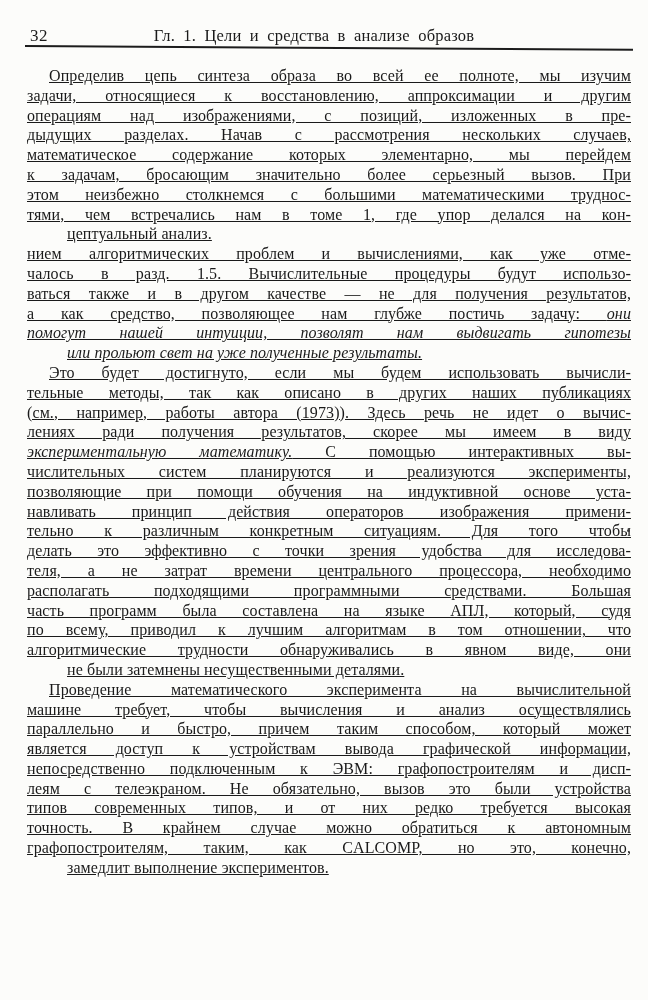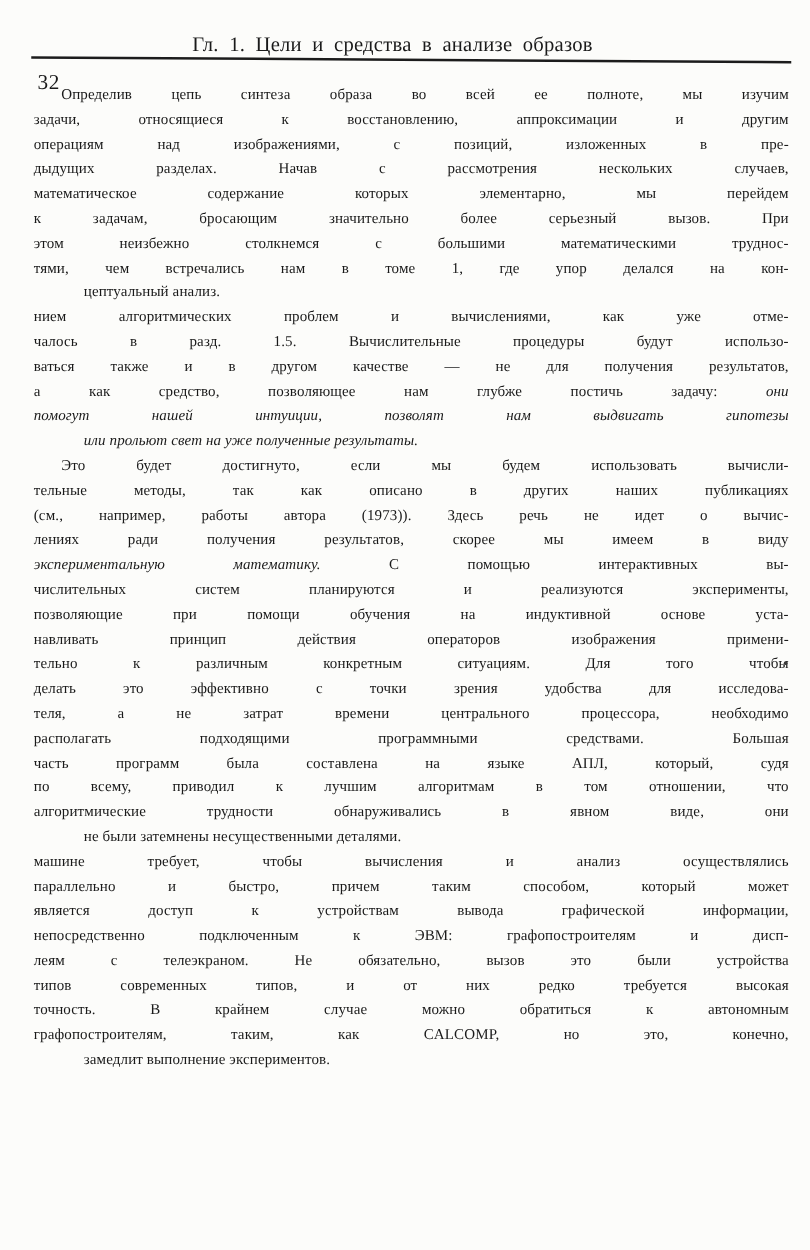--- a/index.html
+++ b/index.html
@@ -14,42 +14,43 @@
     background: #fcfcfa;
     color: #1a1a1a;
     overflow: hidden;
   }
   .page-header {
     position: absolute;
     top: 24px; left: 27px; width: 604px; height: 22px;
   }
   .page-number {
     position: absolute; left: 3px; top: 2px;
-    font-size: 17px; letter-spacing: 0.5px; margin-top: 30px;
+    font-size: 17px; letter-spacing: 0.5px;
   }
   .running-head {
     position: absolute; left: 0; right: 30px; top: 2px;
     text-align: center;
     font-size: 16.5px;
     word-spacing: 4px;
     letter-spacing: 0.2px;
   }
   .header-rule {
     position: absolute;
     top: 45px; left: 25px; width: 608px; height: 2px;
     background: #1c1c1c;
     transform: rotate(0.35deg);
     transform-origin: left center;
   }
   .text-block {
     position: absolute;
     top: 66px; left: 27px; width: 604px;
-    font-size: 12px;
+    font-size: 16px;
     line-height: 19.8px;
     letter-spacing: 0.1px;
+    text-decoration: underline;
   }
   .line {
     text-align: justify;
     text-align-last: justify;
     text-justify: inter-word;
   }
   .line.last { text-align-last: left; margin-left: 40px; }
   .line.indent { text-indent: 22px; }
   .it { font-style: italic; }
   .speck {
@@ -94,20 +95,21 @@
       <div class="line"><span>позволяющие при помощи обучения на индуктивной основе уста-</span></div>
       <div class="line"><span>навливать принцип действия операторов изображения примени-</span></div>
       <div class="line"><span>тельно к различным конкретным ситуациям. Для того чтобы</span></div>
       <div class="line"><span>делать это эффективно с точки зрения удобства для исследова-</span></div>
       <div class="line"><span>теля, а не затрат времени центрального процессора, необходимо</span></div>
       <div class="line"><span>располагать подходящими программными средствами. Большая</span></div>
       <div class="line"><span>часть программ была составлена на языке АПЛ, который, судя</span></div>
       <div class="line"><span>по всему, приводил к лучшим алгоритмам в том отношении, что</span></div>
       <div class="line"><span>алгоритмические трудности обнаруживались в явном виде, они</span></div>
       <div class="line last"><span>не были затемнены несущественными деталями.</span></div>
+      <div class="line indent"><span>Проведение математического эксперимента на вычислительной</span></div>
       <div class="line"><span>машине требует, чтобы вычисления и анализ осуществлялись</span></div>
       <div class="line"><span>параллельно и быстро, причем таким способом, который может</span></div>
       <div class="line"><span>является доступ к устройствам вывода графической информации,</span></div>
       <div class="line"><span>непосредственно подключенным к ЭВМ: графопостроителям и дисп-</span></div>
       <div class="line"><span>леям с телеэкраном. Не обязательно, вызов это были устройства</span></div>
       <div class="line"><span>типов современных типов, и от них редко требуется высокая</span></div>
       <div class="line"><span>точность. В крайнем случае можно обратиться к автономным</span></div>
       <div class="line"><span>графопостроителям, таким, как CALCOMP, но это, конечно,</span></div>
       <div class="line last"><span>замедлит выполнение экспериментов.</span></div>
     </div>

